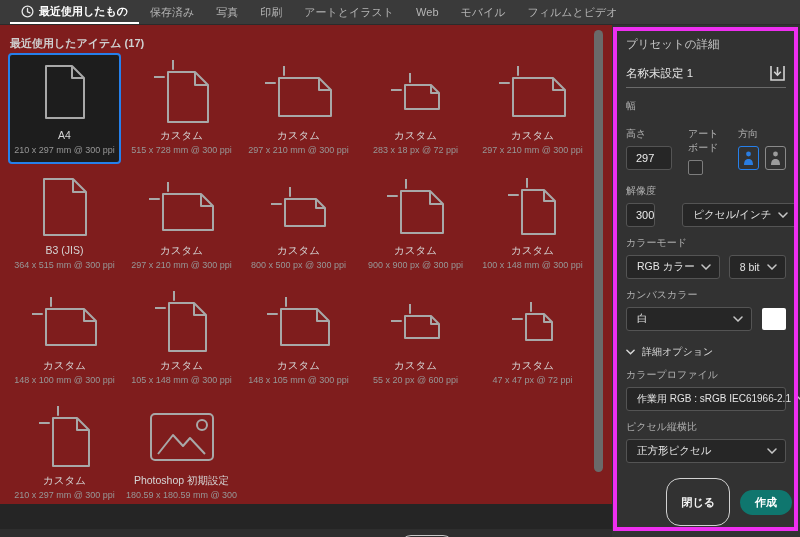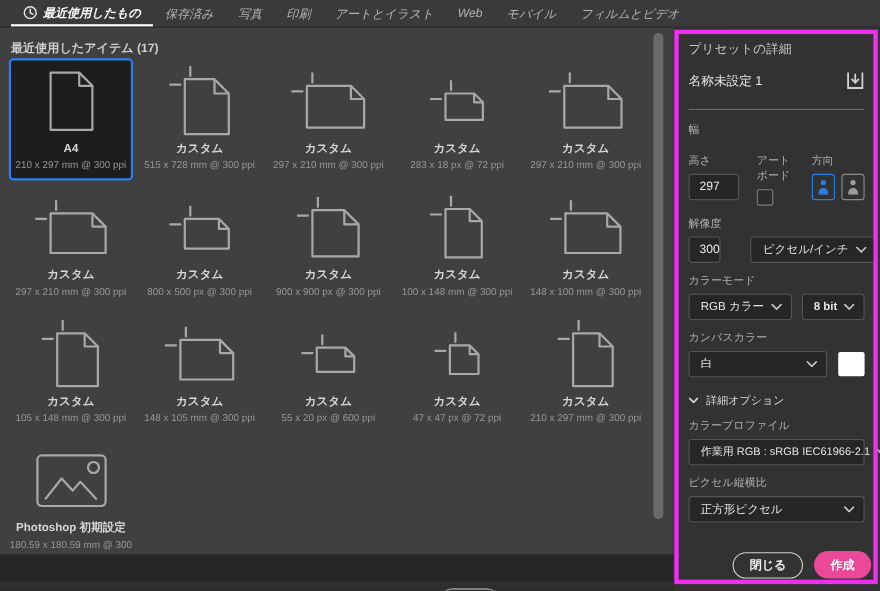--- a/index.html
+++ b/index.html
@@ -3,79 +3,79 @@
 <meta charset="utf-8">
 <style>
   html,body{margin:0;padding:0;background:#252525;}
   body{width:800px;height:537px;position:relative;overflow:hidden;
        font-family:"Liberation Sans","DejaVu Sans",sans-serif;
        -webkit-font-smoothing:antialiased;}
 
   
   .topbar{position:absolute;left:0;top:0;width:800px;height:25px;background:#3a3a3a;
           display:flex;align-items:stretch;padding-left:10px;box-sizing:border-box;
-          border-bottom:1px solid #2b2b2b;z-index:2;font-style:italic;}
+          border-bottom:1px solid #2b2b2b;z-index:2;}
   .tab{display:flex;align-items:center;gap:5px;padding:0 11px;font-size:11px;color:#b5b5b5;
        cursor:default;box-sizing:border-box;}
   .tab.active{color:#ffffff;border-bottom:2px solid #ffffff;font-weight:bold;}
   .tab svg{display:block;}
 
   
-  .left{position:absolute;left:0;top:25px;width:664px;height:479px;background:#404040;}
+  .left{position:absolute;left:0;top:25px;width:664px;height:479px;background:#7f1d1d;}
   .recent-header{position:absolute;left:10px;top:11px;font-size:11px;font-weight:bold;color:#cfcfcf;}
   .grid{position:absolute;left:8px;top:28px;display:grid;
         grid-template-columns:repeat(5,117px);grid-auto-rows:115px;}
   .card{width:113px;height:111px;border-radius:4px;display:flex;flex-direction:column;
         align-items:center;justify-content:flex-end;padding-bottom:7px;box-sizing:border-box;
         border:2px solid transparent;}
   .card.selected{border:2px solid #2680eb;background:#1d1d1d;}
   .icon-wrap{flex:1;display:flex;align-items:center;justify-content:center;width:100%;}
-  .item-name{font-size:10.5px;font-weight:bold;color:#d6d6d6;line-height:13px;text-align:center;white-space:nowrap;}
+  .item-name{font-size:10.5px;font-weight:normal;color:#d6d6d6;line-height:13px;text-align:center;white-space:nowrap;}
   .item-dims{font-size:9px;color:#979797;margin-top:3px;text-align:center;white-space:nowrap;}
 
   .scrollbar{position:absolute;left:594px;top:5px;width:9px;height:442px;background:#6a6a6a;
              border-radius:5px;}
 
   
   .search-strip{position:absolute;left:0;top:504px;width:612px;height:33px;background:#2e2e2e;
                 display:flex;align-items:center;justify-content:center;}
   .search-inner{display:flex;align-items:center;}
   .search-field{display:flex;align-items:center;gap:9px;border-bottom:1px solid #5a5a5a;
                 padding-bottom:3px;min-width:196px;}
   .search-placeholder{font-size:11px;font-style:italic;color:#9b9b9b;white-space:nowrap;}
   .search-btn{margin-left:20px;border:1.5px solid #c9c9c9;border-radius:13px;background:transparent;
               color:#e8e8e8;font-size:11px;padding:4px 15px;line-height:12px;}
 
   
   .panel{position:absolute;left:612px;top:25px;width:188px;height:512px;background:#323232;
          box-sizing:border-box;padding:12px 14px 0 14px;color:#c9c9c9;}
   .panel-title{font-size:11.5px;color:#c9c9c9;margin-bottom:13px;}
   .doc-name-row{display:flex;align-items:flex-end;justify-content:space-between;
-                border-bottom:1px solid #6a6a6a;padding-bottom:18px;margin-bottom:11px;}
+                border-bottom:1px solid #6a6a6a;padding-bottom:6px;margin-bottom:11px;}
   .doc-name{font-size:11.5px;color:#e6e6e6;}
   .field-label{font-size:10px;color:#b0b0b0;margin:9px 0 5px 0;}
   .row{display:flex;align-items:flex-start;}
   .num-input{width:46px;height:24px;background:#262626;border:1px solid #545454;border-radius:3px;
              color:#ececec;font-size:11px;display:flex;align-items:center;padding-left:9px;
              box-sizing:border-box;}
   .dropdown{height:24px;background:#262626;border:1px solid #545454;border-radius:3px;
             color:#e4e4e4;font-size:10.5px;display:flex;align-items:center;
             justify-content:space-between;padding:0 8px 0 10px;box-sizing:border-box;white-space:nowrap;}
   .chev{flex:0 0 auto;margin-left:6px;display:flex;}
   .orient-btn{width:21px;height:24px;border:1.5px solid #8a8a8a;border-radius:3px;
               display:flex;align-items:center;justify-content:center;box-sizing:border-box;}
   .orient-btn.selected{border-color:#2680eb;}
   .checkbox{width:13px;height:13px;background:#2c2c2c;border:1px solid #7d7d7d;border-radius:2px;}
   .advanced-row{display:flex;align-items:center;gap:7px;margin:14px 0 2px 0;
                 font-size:10px;color:#dadada;}
   .swatch{width:24px;height:22px;background:#ffffff;border-radius:2px;flex:0 0 auto;}
   .panel-buttons{position:absolute;right:8px;bottom:11px;display:flex;align-items:center;gap:10px;}
   .btn-close{border:1.5px solid #d2d2d2;border-radius:14px;background:transparent;color:#f2f2f2;
-             font-size:11px;font-weight:bold;padding:5px 14px;line-height:12px;}
-  .btn-create{border:none;border-radius:14px;background:#ec4899;color:#ffffff;
+             font-size:11px;font-weight:bold;padding:17px 14px;line-height:12px;}
+  .btn-create{border:none;border-radius:14px;background:#0f766e;color:#ffffff;
               font-size:11px;font-weight:bold;padding:6.5px 15px;line-height:12px;}
 
   
   .annotation{position:absolute;left:613px;top:27px;width:185px;height:504px;box-sizing:border-box;
               border:4px solid #ee2ff0;pointer-events:none;z-index:10;}
 </style>
 </head>
 <body>
 
 <div class="topbar" id="tabbar">
@@ -162,20 +162,30 @@
         <div class="icon-wrap">
           <svg width="68" height="52" viewBox="0 0 68 52">
             <path d="M14,12 L54,12 L66,24 L66,50 L14,50 Z" fill="none" stroke="#a8a8a8" stroke-width="2" stroke-linejoin="round"></path>
             <path d="M54,12 L54,24 L66,24" fill="none" stroke="#a8a8a8" stroke-width="2" stroke-linejoin="round"></path>
             <line x1="19" y1="0" x2="19" y2="9" stroke="#a8a8a8" stroke-width="2" stroke-linecap="round"></line>
             <line x1="0" y1="17" x2="10" y2="17" stroke="#a8a8a8" stroke-width="2" stroke-linecap="round"></line>
           </svg>
         </div>
         <div class="item-name">カスタム</div>
         <div class="item-dims">297 x 210 mm @ 300 ppi</div>
+      </div>
+      <div class="card">
+        <div class="icon-wrap">
+          <svg width="46" height="60" viewBox="0 0 46 60">
+            <path d="M2,2 L31,2 L44,15 L44,58 L2,58 Z" fill="none" stroke="#a8a8a8" stroke-width="2" stroke-linejoin="round"></path>
+            <path d="M31,2 L31,15 L44,15" fill="none" stroke="#a8a8a8" stroke-width="2" stroke-linejoin="round"></path>
+          </svg>
+        </div>
+        <div class="item-name">B3 (JIS)</div>
+        <div class="item-dims">364 x 515 mm @ 300 ppi</div>
       </div>
       <div class="card">
         <div class="icon-wrap">
           <svg width="66" height="50" viewBox="0 0 66 50">
             <path d="M14,12 L52,12 L64,24 L64,48 L14,48 Z" fill="none" stroke="#a8a8a8" stroke-width="2" stroke-linejoin="round"></path>
             <path d="M52,12 L52,24 L64,24" fill="none" stroke="#a8a8a8" stroke-width="2" stroke-linejoin="round"></path>
             <line x1="19" y1="0" x2="19" y2="9" stroke="#a8a8a8" stroke-width="2" stroke-linecap="round"></line>
             <line x1="0" y1="17" x2="10" y2="17" stroke="#a8a8a8" stroke-width="2" stroke-linecap="round"></line>
           </svg>
         </div>
@@ -375,21 +385,21 @@
   <div class="field-label">カラーモード</div>
   <div class="row" style="gap:9px;">
     <div class="dropdown" style="flex:1.8;">
       <span>RGB カラー</span>
       <span class="chev">
         <svg width="10" height="6" viewBox="0 0 10 6">
             <polyline points="1,1 5,5 9,1" fill="none" stroke="#c6c6c6" stroke-width="1.5" stroke-linecap="round"></polyline>
           </svg>
       </span>
     </div>
-    <div class="dropdown" style="flex:1;font-weight:bold;">
+    <div class="dropdown" style="flex:1;">
       <span>8 bit</span>
       <span class="chev">
         <svg width="10" height="6" viewBox="0 0 10 6">
             <polyline points="1,1 5,5 9,1" fill="none" stroke="#c6c6c6" stroke-width="1.5" stroke-linecap="round"></polyline>
           </svg>
       </span>
     </div>
   </div>
 
   <div class="field-label">カンバスカラー</div>

